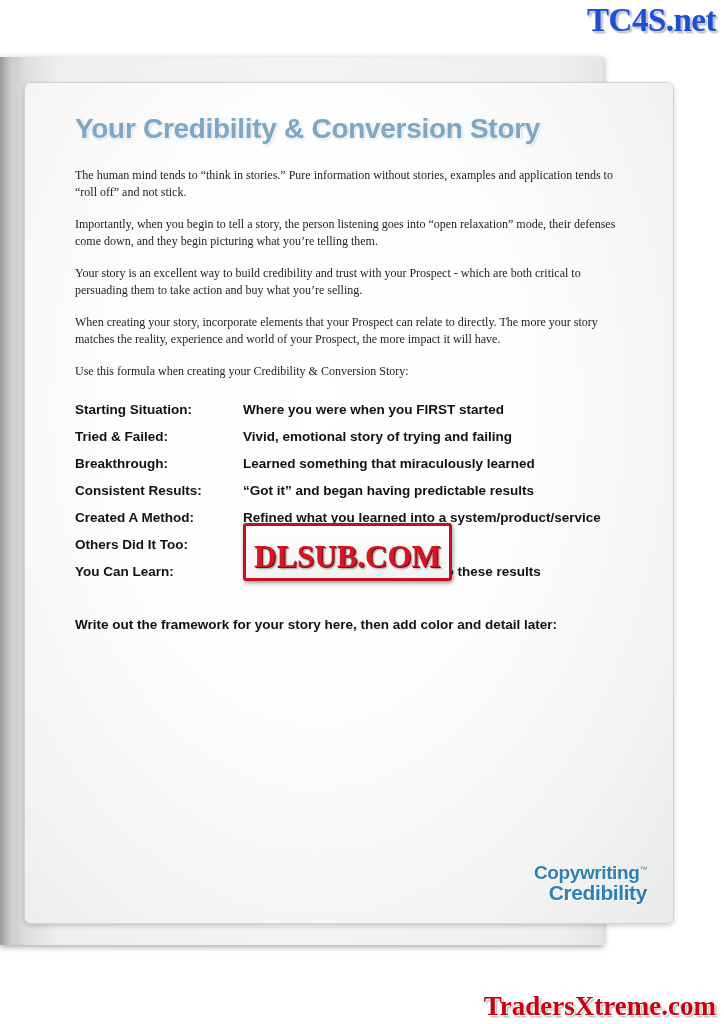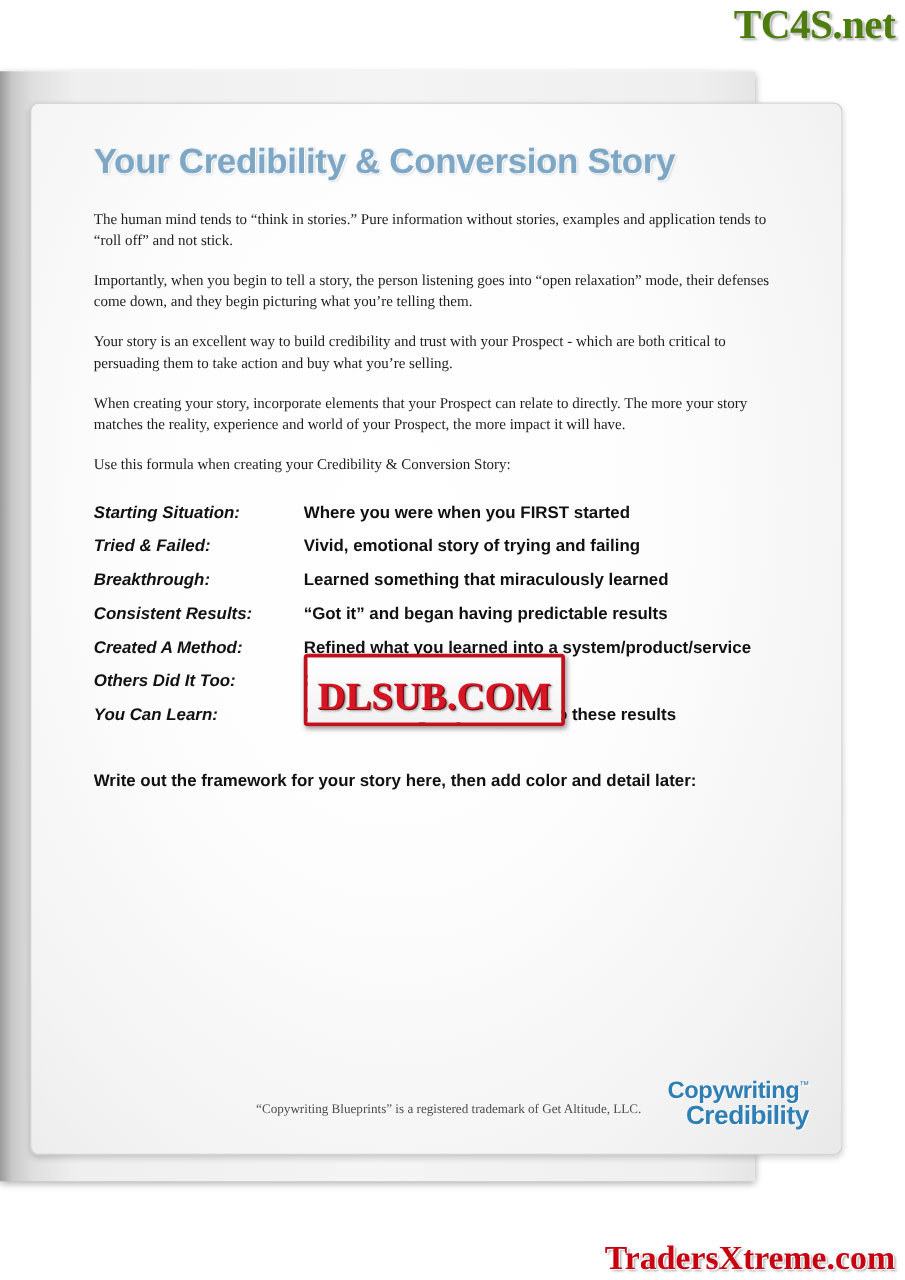--- a/index.html
+++ b/index.html
@@ -16,21 +16,21 @@
   }
 
   
   .top-watermark {
     position: absolute;
     top: 2px;
     right: 8px;
     font-family: "Liberation Serif", serif;
     font-weight: bold;
     font-size: 33px;
-    color: #4d7c0f;
+    color: #1d4ed8;
     letter-spacing: -0.5px;
     text-shadow: 1px 1px 0 #cfcfcf, 2px 2px 2px rgba(0,0,0,0.35);
   }
 
   
   .bottom-watermark {
     position: absolute;
     bottom: 2px;
     right: 8px;
     font-family: "Liberation Serif", serif;
@@ -100,21 +100,20 @@
     padding: 0 0 12px 0;
     vertical-align: top;
   }
   .formula td.lbl {
     width: 168px;
     font-family: "Liberation Sans", sans-serif;
     font-weight: bold;
     font-size: 13.5px;
     color: #111111;
     white-space: nowrap;
-    font-style: italic;
   }
   .formula td.val {
     font-family: "Liberation Sans", sans-serif;
     font-weight: bold;
     font-size: 13.5px;
     color: #111111;
   }
 
   .closing {
     margin: 26px 0 0 0;
@@ -225,21 +224,20 @@
             <td class="val">Now I want to give you access to these results</td>
           </tr>
         </tbody>
       </table>
 
       <p class="closing">Write out the framework for your story here, then add color and detail later:</p>
     </div>
 
     <div class="stamp">DLSUB.COM</div>
 
-    <div class="footer-note">“Copywriting Blueprints” is a registered trademark of Get Altitude, LLC.</div>
 
     <div class="brand">
       <span class="b1"><span>Copywriting</span><span class="tm">™</span></span>
       <span class="b2">Credibility</span>
     </div>
 
   </div>
 </div>
 
 <div class="bottom-watermark">TradersXtreme.com</div>

